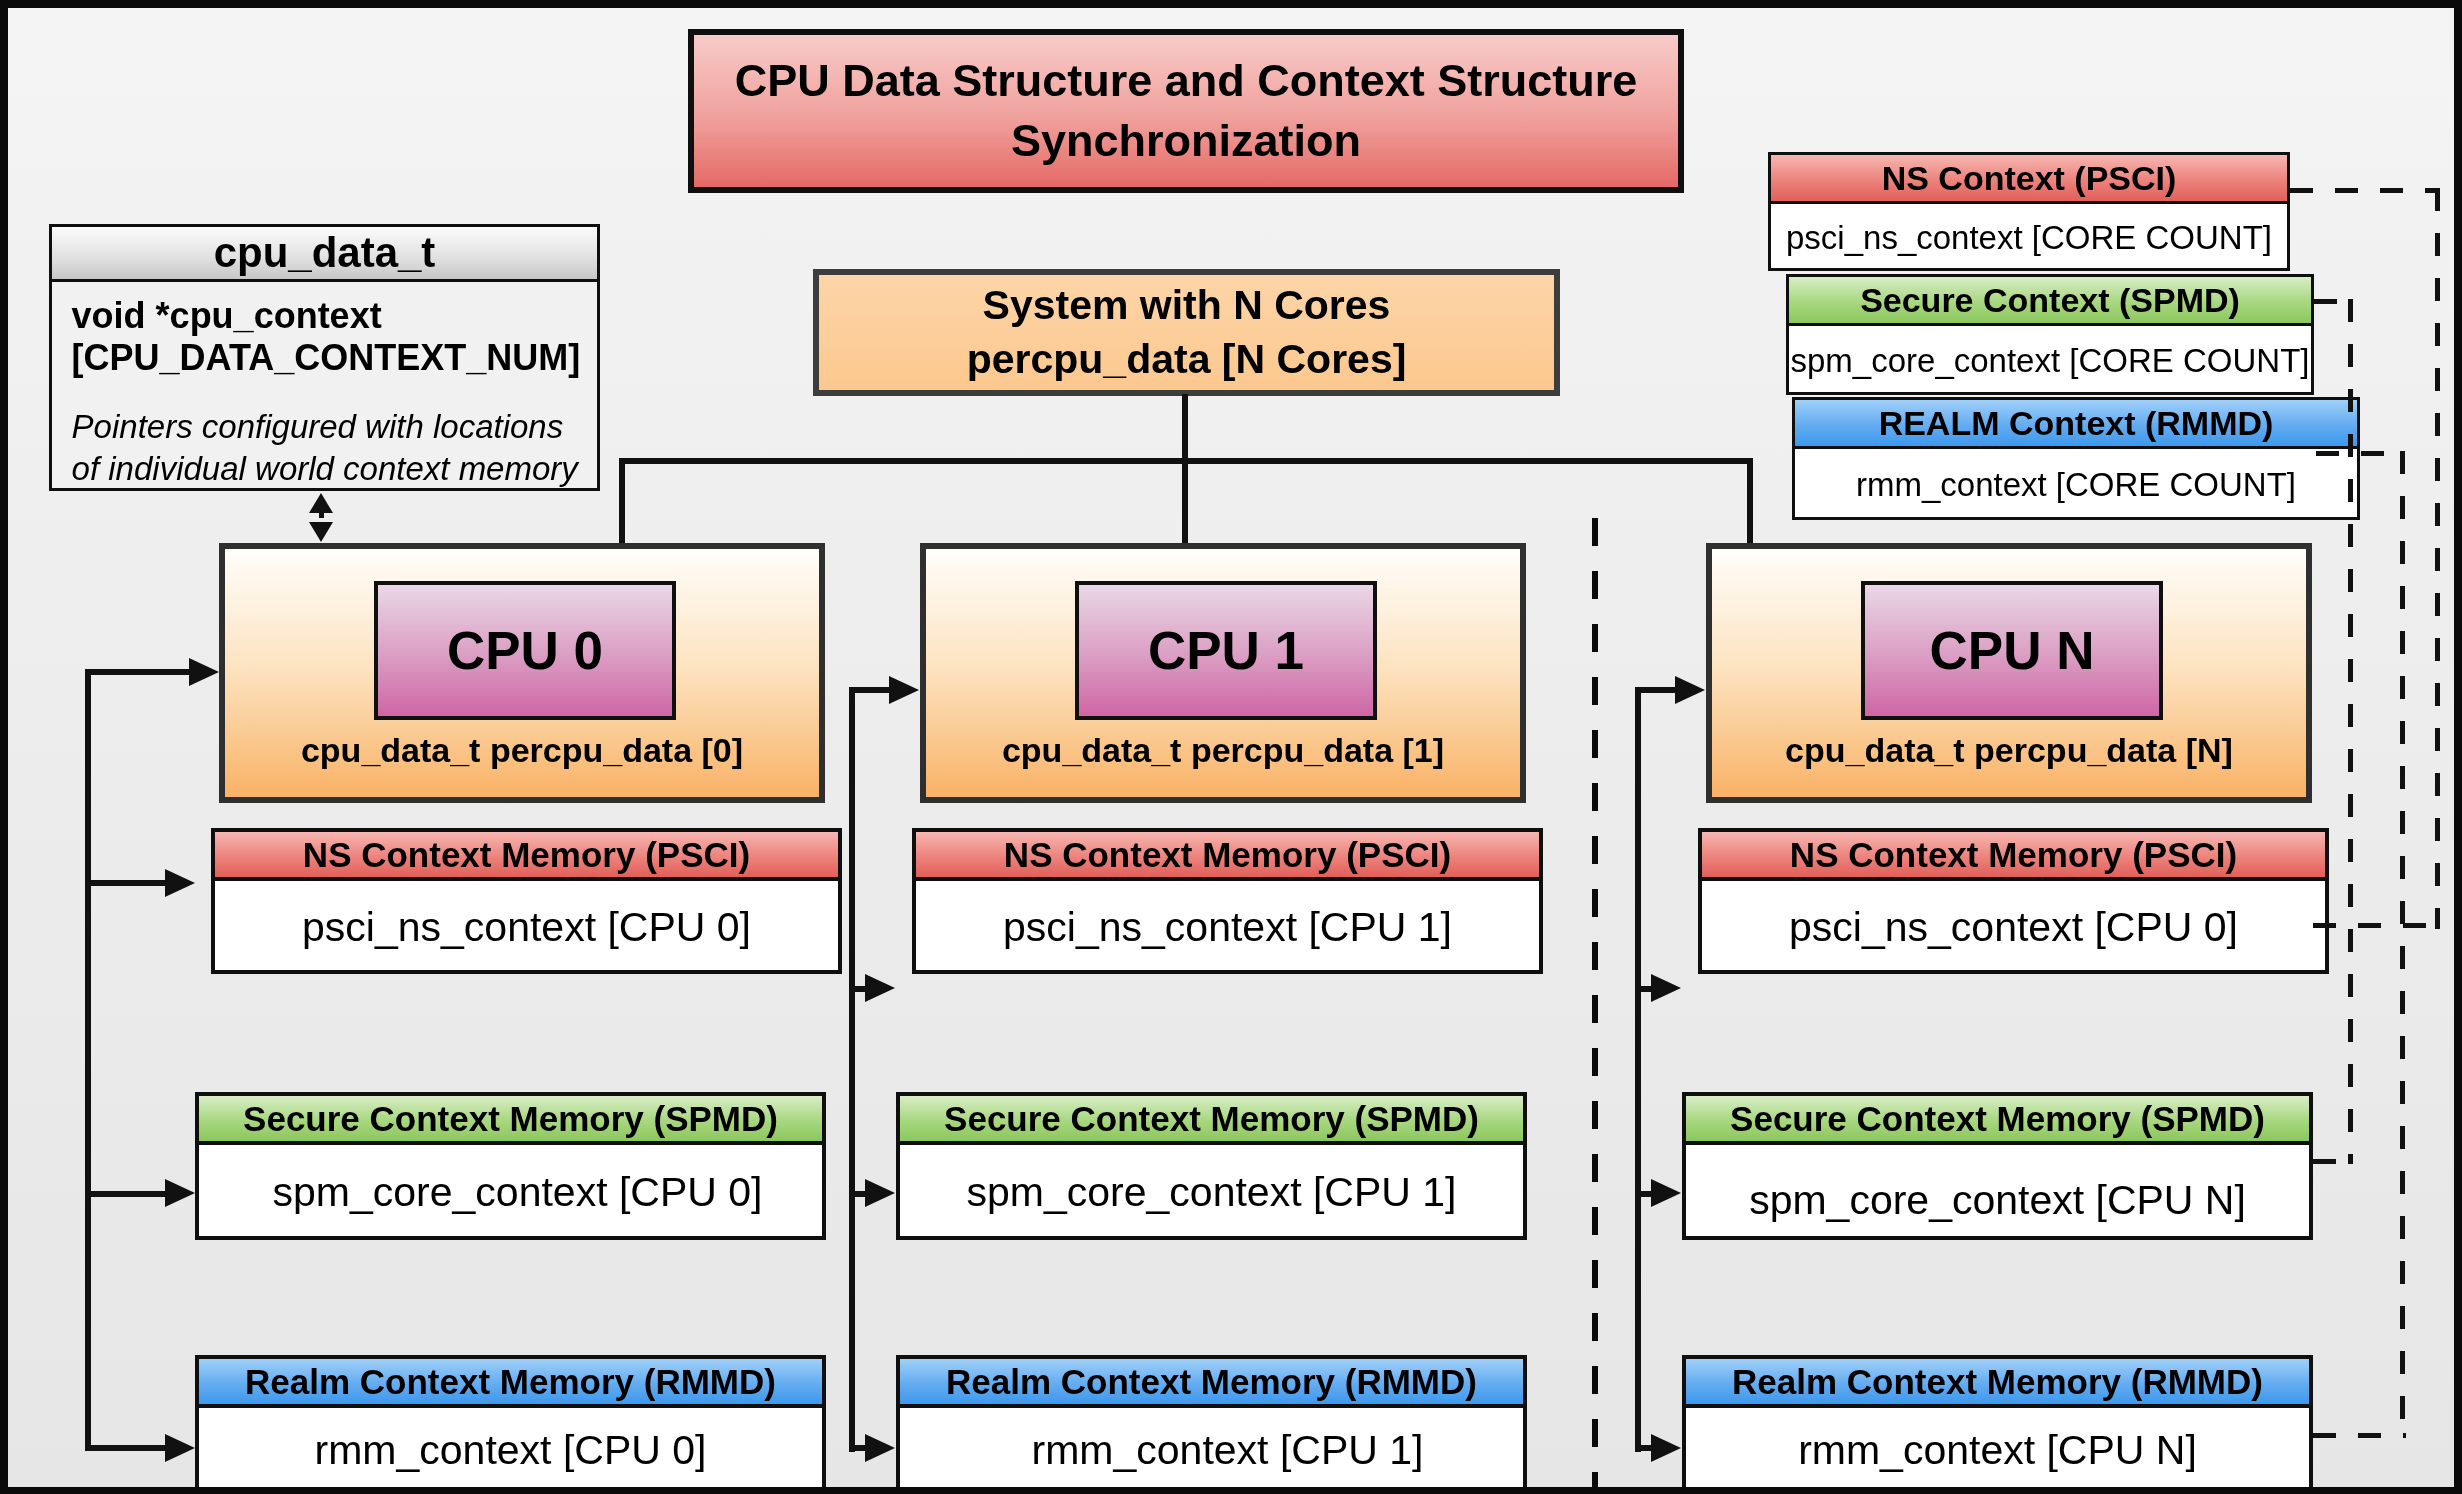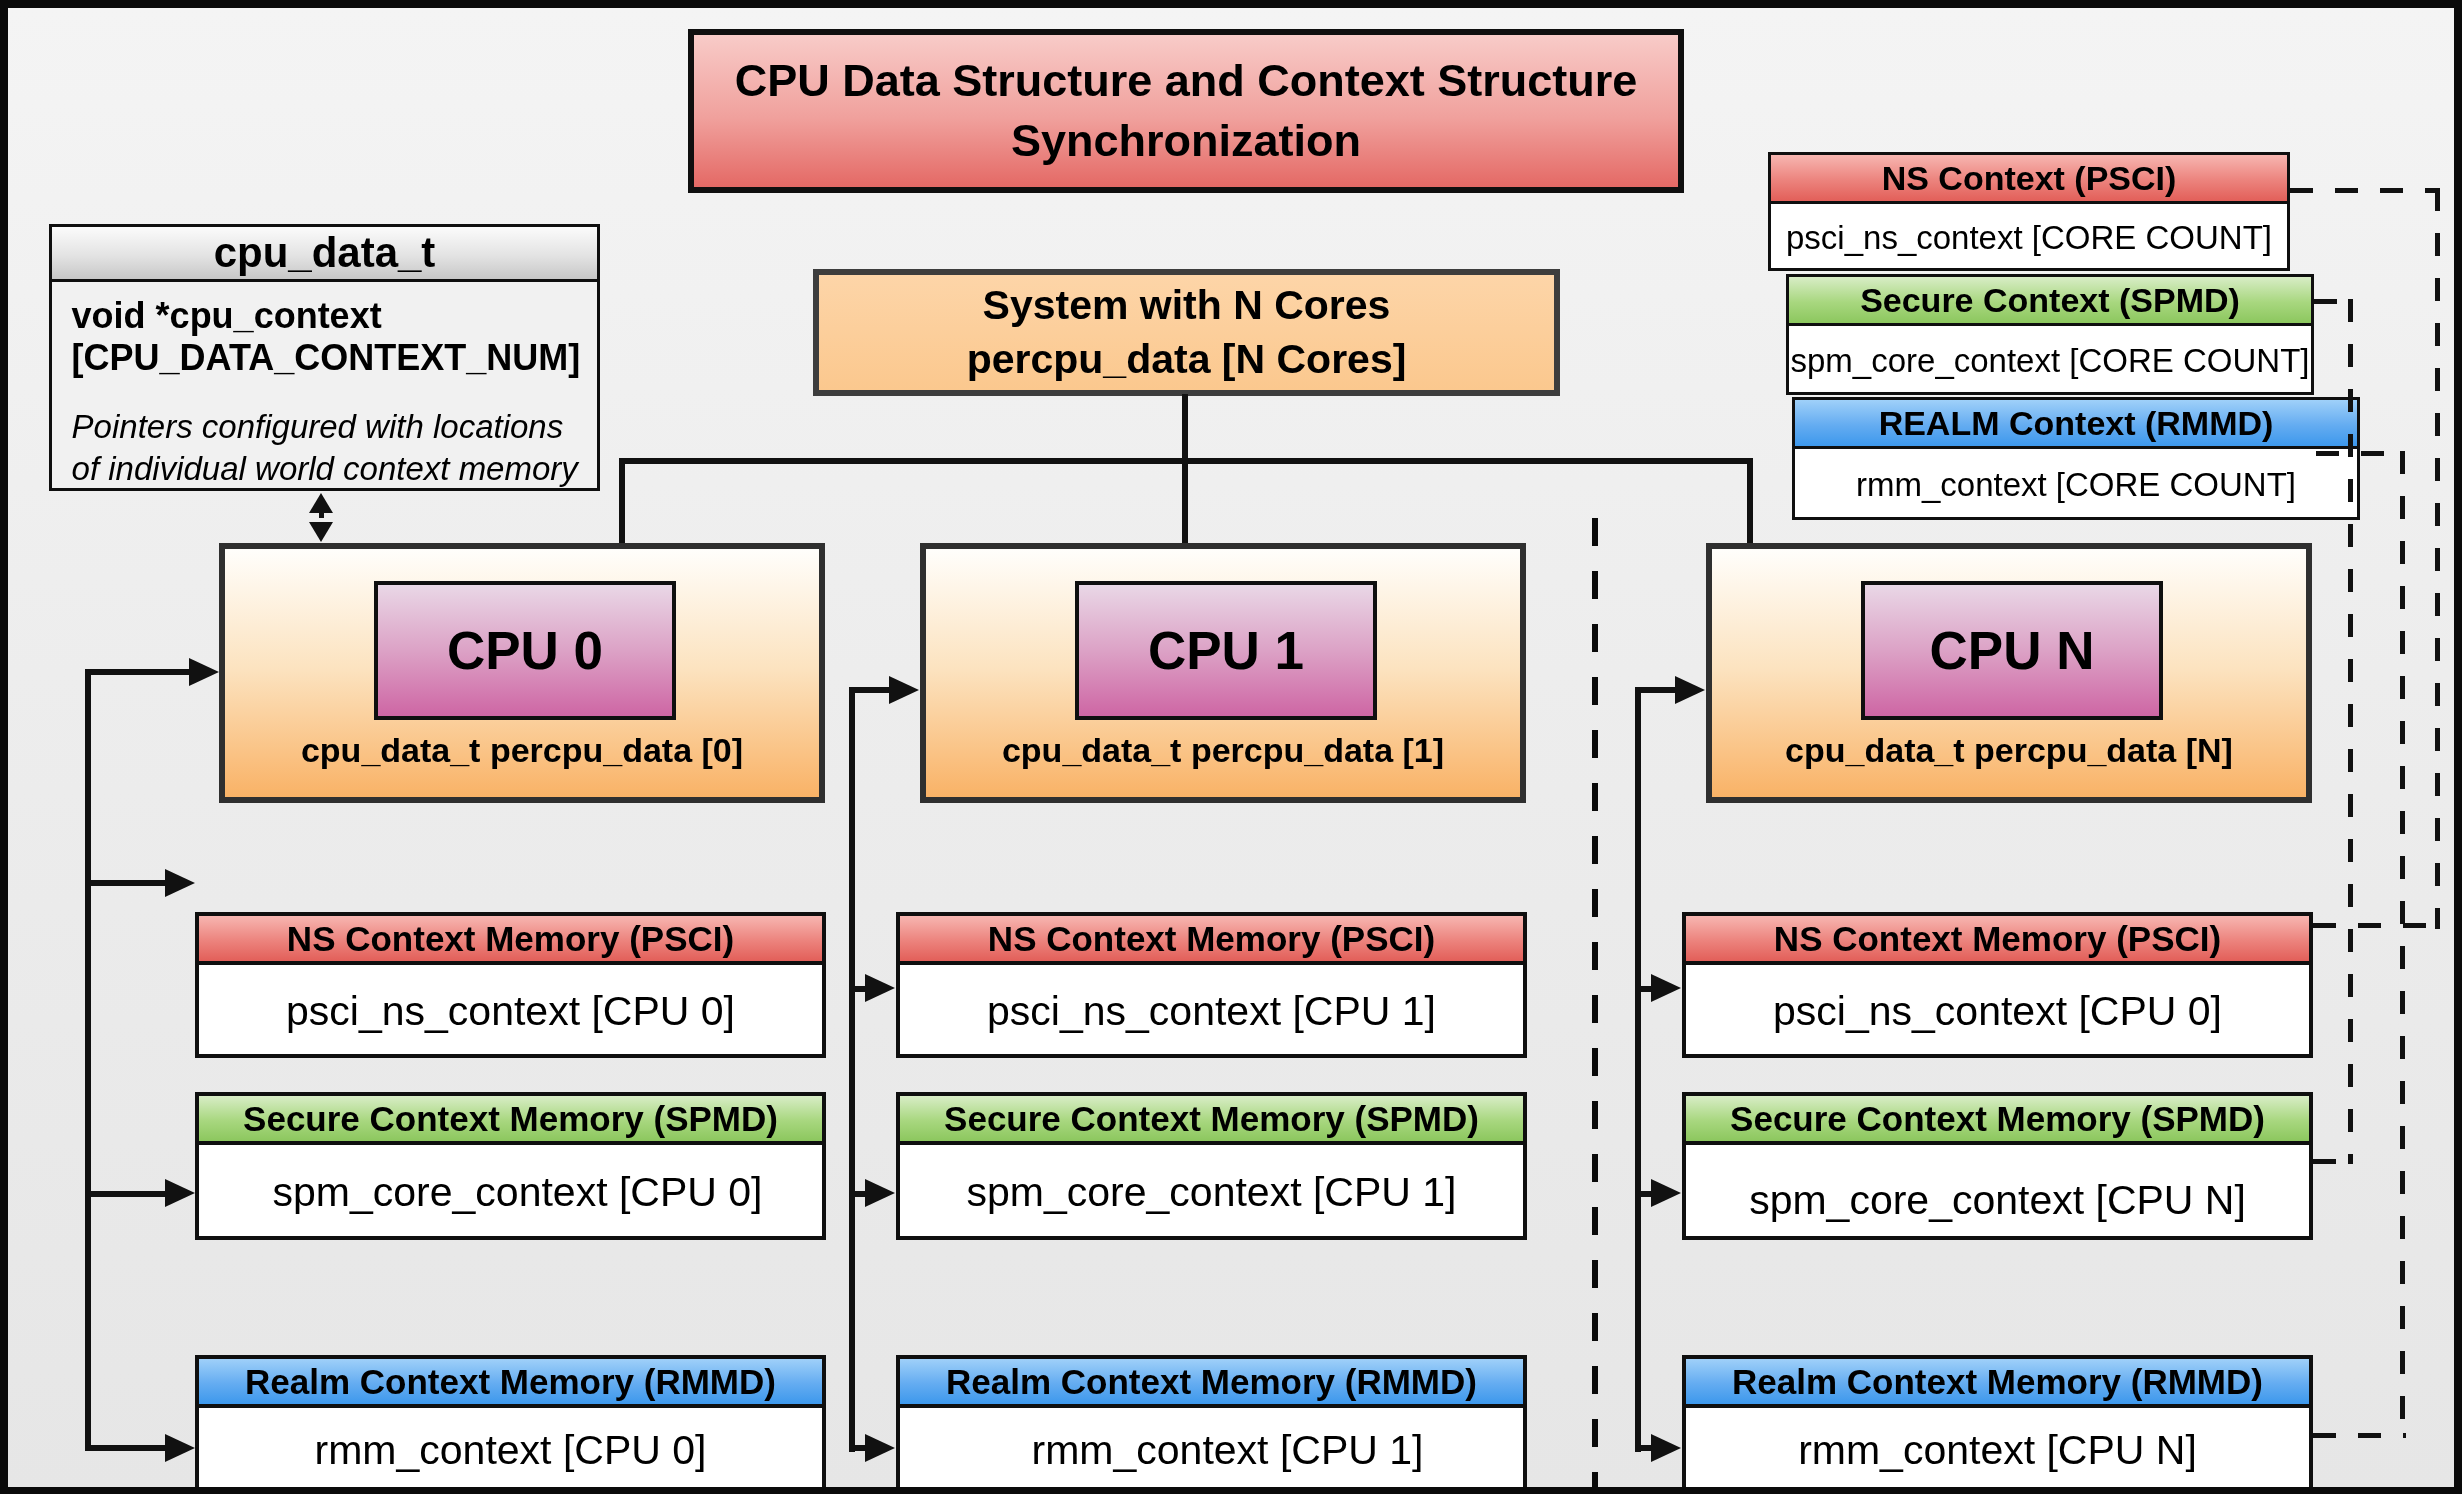--- a/index.html
+++ b/index.html
@@ -68,21 +68,21 @@
     box-sizing:border-box;border:4.5px solid #0f0f0f;
     background:linear-gradient(180deg,#e9d7e6 0%,#dca2c6 50%,#ce66a4 100%);
     font-size:53px;font-weight:bold;
   }
   .cpu-data-label{position:absolute;left:0;right:0;top:182px;font-size:34px;font-weight:bold;text-align:center;}
 
   
   .ctx-box{width:631px;border:4.5px solid #0f0f0f;background:#fff;}
   .ctx-hdr{height:45px;border-bottom:4.5px solid #0f0f0f;font-size:35px;font-weight:bold;}
   .ctx-body{font-size:41px;}
-  .row-ns{top:904px;height:146px;}
+  .row-ns{top:820px;height:146px;margin-left:16px;}
   .row-sec{top:1084px;height:148px;}
   .row-realm{top:1347px;height:137px;}
   .colx0{left:187px;} .colx1{left:888px;} .colxN{left:1674px;}
 
   
   .sline{position:absolute;background:#111;}
   .arr-r{position:absolute;width:0;height:0;border-top:14.3px solid transparent;border-bottom:14.3px solid transparent;border-left:30px solid #111;}
   .tri-up{position:absolute;width:0;height:0;border-left:12.5px solid transparent;border-right:12.5px solid transparent;border-bottom:20.5px solid #111;}
   .tri-dn{position:absolute;width:0;height:0;border-left:12.5px solid transparent;border-right:12.5px solid transparent;border-top:20.5px solid #111;}
 

